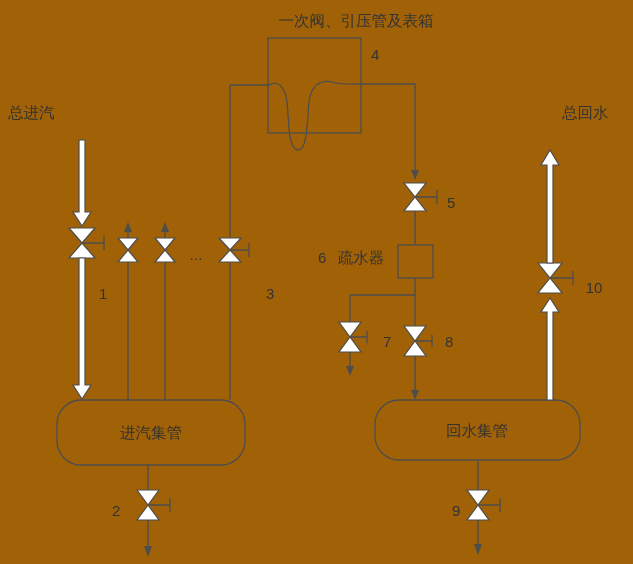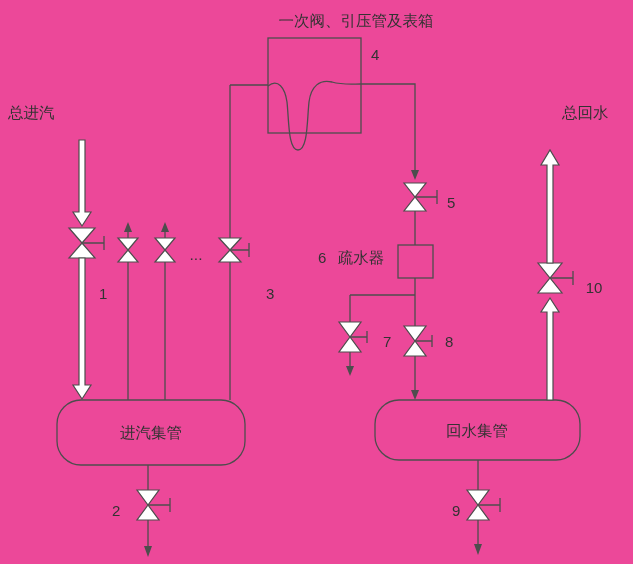--- a/index.html
+++ b/index.html
@@ -1,20 +1,20 @@
 <!DOCTYPE html>
 <html><head>
 <meta charset="utf-8">
 <style>
   html, body { margin: 0; padding: 0; background: #ffffff; }
   .canvas {
     position: relative;
     width: 633px;
     height: 564px;
-    background: #ec4899;
+    background: #a16207;
     font-family: "Liberation Sans", sans-serif;
   }
   svg { display: block; }
   .pipe   { fill: none; stroke: #4d4d4d; stroke-width: 1.3; }
   .box    { fill: none; stroke: #4d4d4d; stroke-width: 1.3; }
   .valve  { fill: #ffffff; stroke: #4d4d4d; stroke-width: 1.2; stroke-linejoin: miter; }
   .hollow { fill: #ffffff; stroke: #4d4d4d; stroke-width: 1.2; stroke-linejoin: miter; }
   .solid  { fill: #4d4d4d; stroke: none; }
   .lbl { font-family: "Liberation Sans", sans-serif; font-size: 15.5px; fill: #333333; }
   .num { font-family: "Liberation Sans", sans-serif; font-size: 15px; fill: #333333; }

